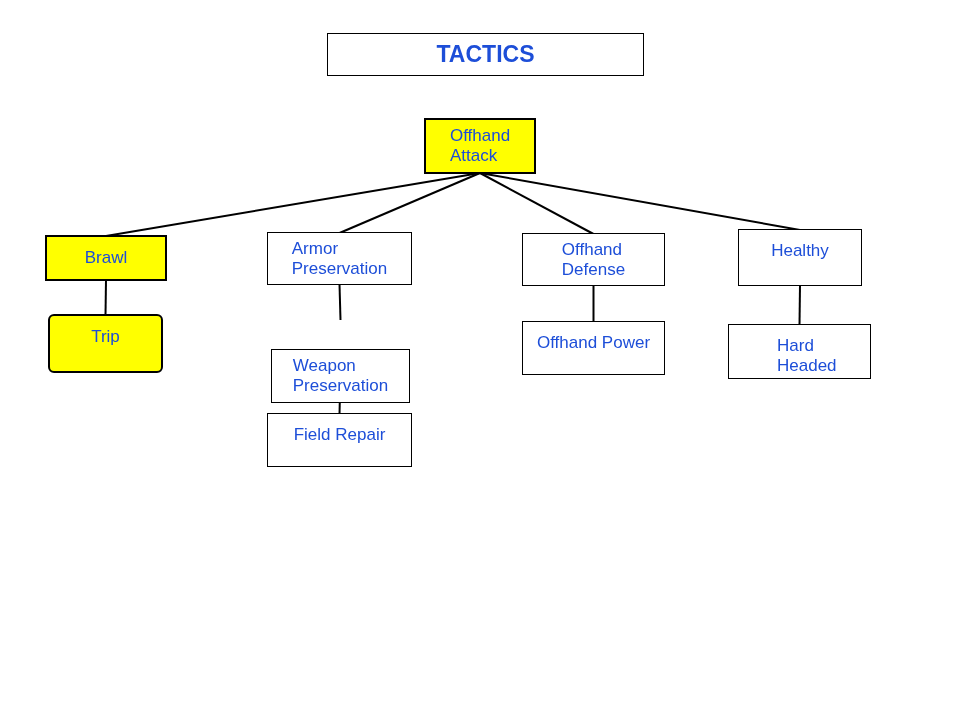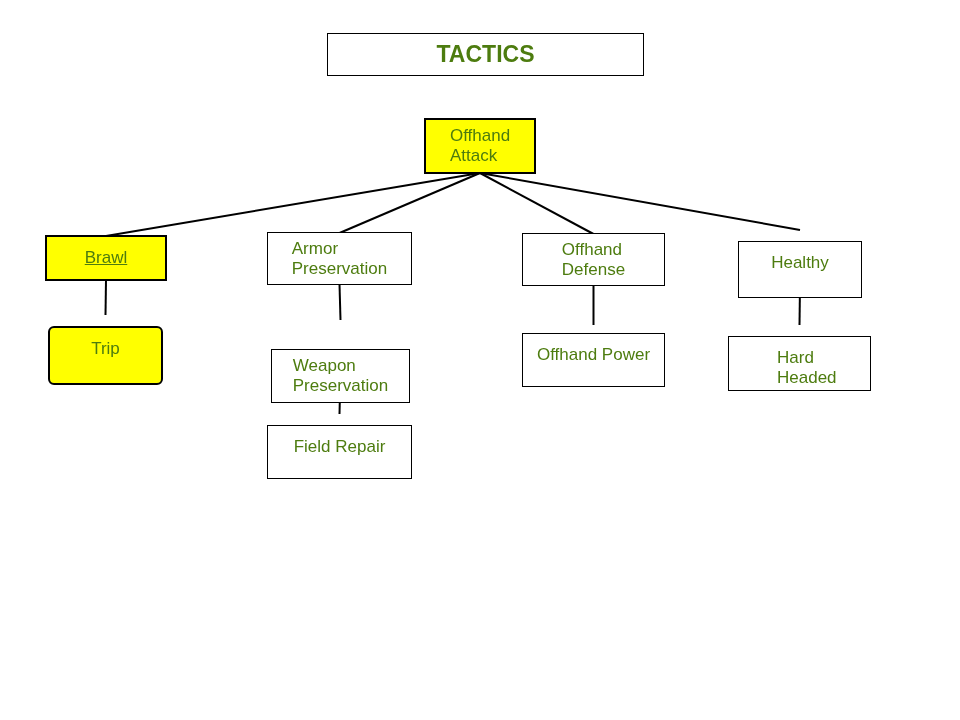--- a/index.html
+++ b/index.html
@@ -2,21 +2,21 @@
 <html><head>
 <meta charset="utf-8">
 <style>
   html, body { margin: 0; padding: 0; background: #ffffff; }
   #canvas {
     position: relative;
     width: 960px;
     height: 720px;
     background: #ffffff;
     font-family: "Liberation Sans", sans-serif;
-    color: #4d7c0f;
+    color: #1d4ed8;
     overflow: hidden;
   }
   #edges {
     position: absolute;
     left: 0; top: 0;
     width: 960px; height: 720px;
     z-index: 0;
   }
   .title-box {
     position: absolute;
@@ -39,21 +39,21 @@
     display: flex;
     flex-direction: column;
     align-items: center;
     justify-content: center;
     white-space: pre-line;
     font-size: 17px;
     line-height: 20px;
     z-index: 1;
   }
   .node.hl { border-width: 2px; }
-  .node.tt { justify-content: flex-start; padding-top: 11px; margin-top: 12px; }
+  .node.tt { justify-content: flex-start; padding-top: 11px; }
 
   
   #n-offhand-attack      { left: 424px; top: 118px; width: 112px; height: 56px; }
   #n-brawl               { left:  45px; top: 235px; width: 122px; height: 46px; }
   #n-trip                { left:  48px; top: 314px; width: 115px; height: 59px; }
   #n-armor-preservation  { left: 267px; top: 232px; width: 145px; height: 53px; }
   #n-weapon-preservation { left: 271px; top: 319px; width: 139px; height: 54px; }
   #n-field-repair        { left: 267px; top: 413px; width: 145px; height: 54px; }
   #n-offhand-defense     { left: 522px; top: 233px; width: 143px; height: 53px; }
   #n-offhand-power       { left: 522px; top: 321px; width: 143px; height: 54px; }
@@ -75,21 +75,21 @@
       <line x1="340.5" y1="372" x2="339.5" y2="414" stroke="#000000" stroke-width="2"></line>
       <line x1="593.5" y1="285" x2="593.5" y2="325" stroke="#000000" stroke-width="2"></line>
       <line x1="800" y1="285" x2="799.5" y2="325" stroke="#000000" stroke-width="2"></line>
     </svg>
 
   <div class="title-box">TACTICS</div>
 
   <div id="n-offhand-attack" class="node hl" style="background: rgb(255, 255, 0);">Offhand
 Attack</div>
 
-  <div id="n-brawl" class="node hl" style="background: rgb(255, 255, 0); text-decoration: underline;">Brawl</div>
+  <div id="n-brawl" class="node hl" style="background: rgb(255, 255, 0);">Brawl</div>
 
   <div id="n-trip" class="node hl tt" style="background: rgb(255, 255, 0); border-radius: 6px;">Trip</div>
 
   <div id="n-armor-preservation" class="node" style="background: rgb(255, 255, 255);">Armor
 Preservation</div>
 
   <div id="n-weapon-preservation" class="node" style="background: rgb(255, 255, 255); margin-top: 30px;">Weapon
 Preservation</div>
 
   <div id="n-field-repair" class="node tt" style="background: rgb(255, 255, 255);">Field Repair</div>

